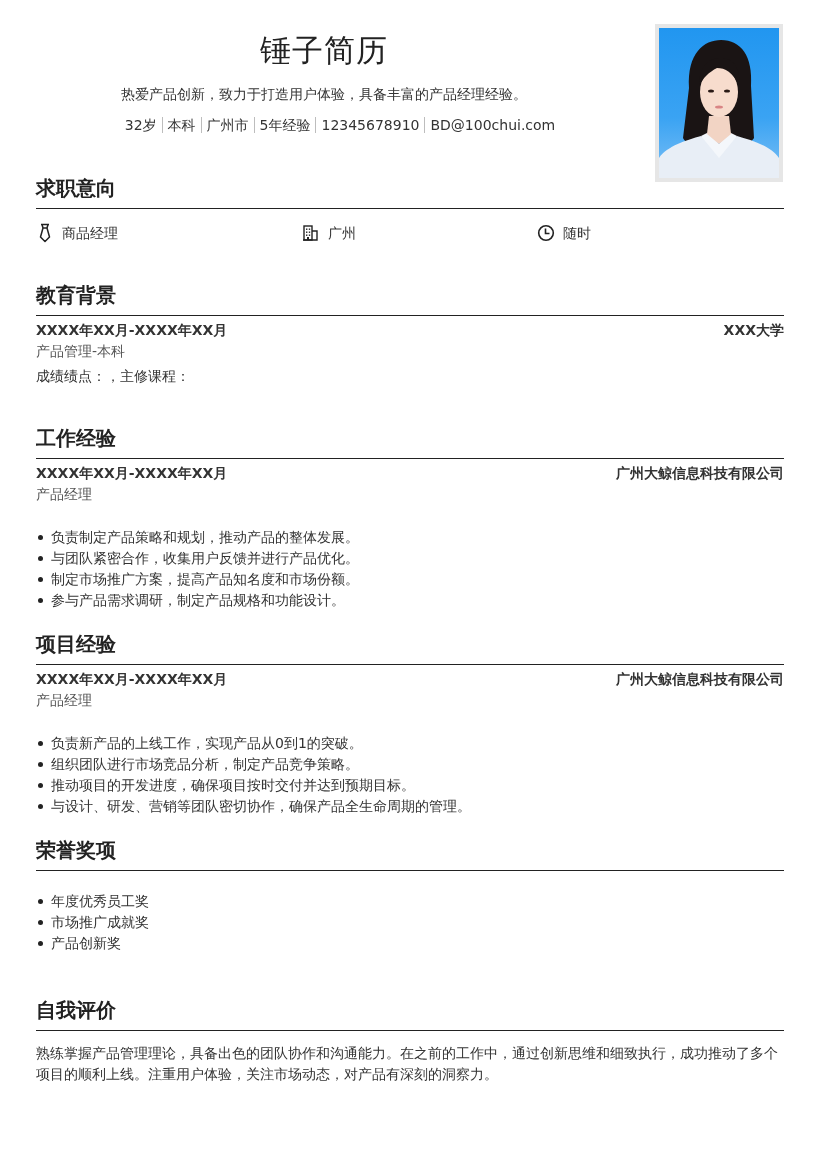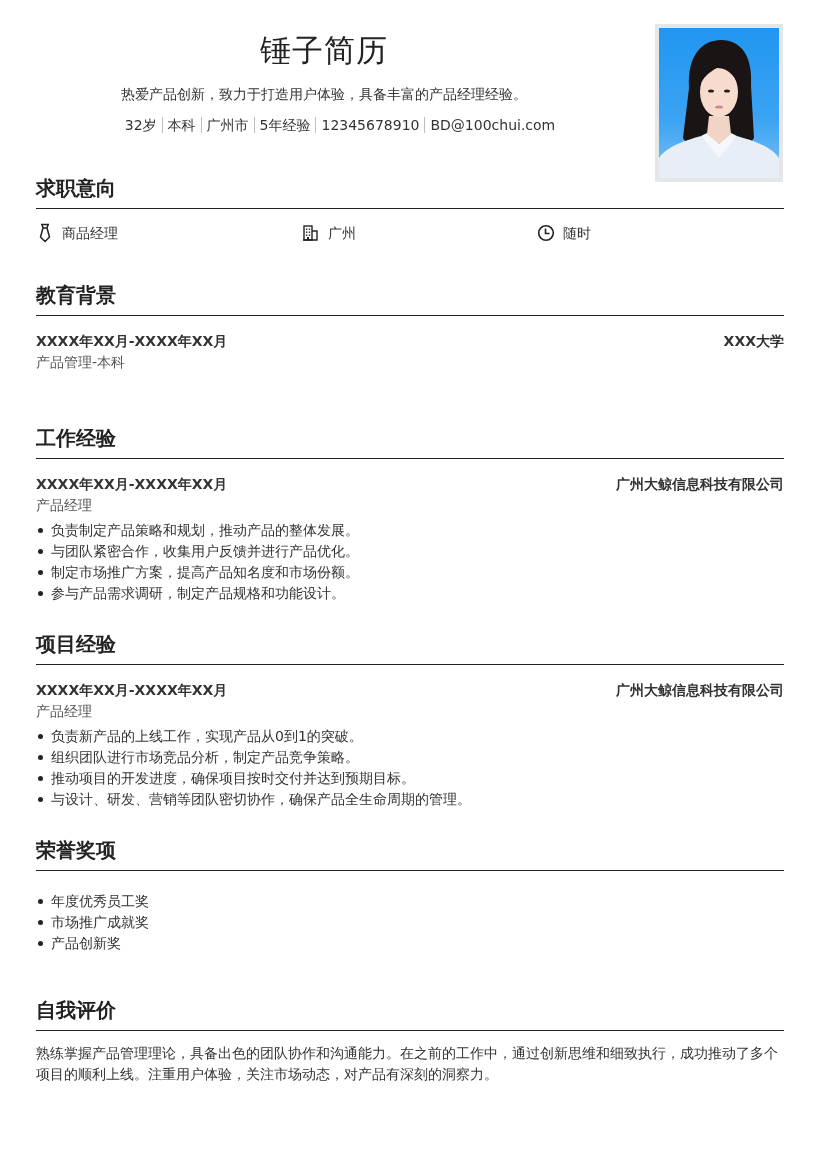--- a/index.html
+++ b/index.html
@@ -46,26 +46,26 @@
     .section { position: absolute; left: 0; width: 748px; }
     .section-title {
       font-size: 20px; font-weight: bold; color: #222; line-height: 28px;
       height: 34px; padding-top: 0;
     }
     .section-rule { height: 1px; background: #222; width: 748px; }
 
     .row-head {
       display: flex; justify-content: space-between; align-items: center;
       font-size: 14px; font-weight: bold; color: #333; line-height: 20px;
-      margin-top: 15px;
+      margin-top: 4px;
     }
     .sub { font-size: 14px; color: #555; line-height: 20px; margin-top: 1px; }
     .plain { font-size: 14px; color: #333; line-height: 20px; margin-top: 5px; }
 
-    .bullets { list-style: none; margin-top: 5px; }
+    .bullets { list-style: none; margin-top: 23px; }
     .bullets li {
       position: relative; padding-left: 15px; font-size: 14px; line-height: 21px; color: #333;
     }
     .bullets li::before {
       content: ""; position: absolute; left: 2px; top: 8px; width: 5px; height: 5px;
       background: #222; border-radius: 50%;
     }
 
     .intent-row {
       display: flex; margin-top: 14px; font-size: 14px; line-height: 20px; color: #333;
@@ -155,20 +155,21 @@
   </div>
 
   <div class="section" style="top:281px;">
     <div class="section-title">教育背景</div>
     <div class="section-rule"></div>
     <div class="row-head">
       <span>XXXX年XX月-XXXX年XX月</span>
       <span>XXX大学</span>
     </div>
     <div class="sub">产品管理-本科</div>
+    <div class="plain">成绩绩点：，主修课程：</div>
   </div>
 
   <div class="section" style="top:424px;">
     <div class="section-title">工作经验</div>
     <div class="section-rule"></div>
     <div class="row-head">
       <span>XXXX年XX月-XXXX年XX月</span>
       <span>广州大鲸信息科技有限公司</span>
     </div>
     <div class="sub">产品经理</div>

